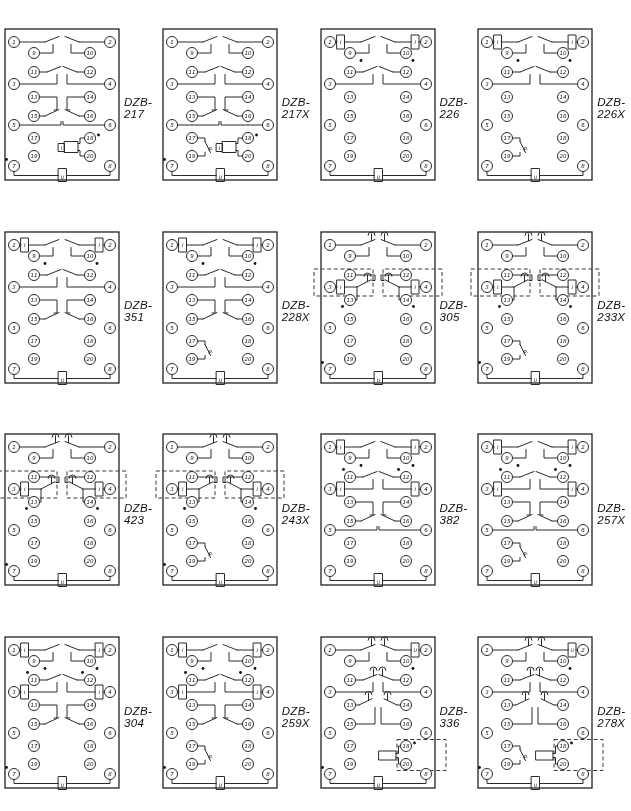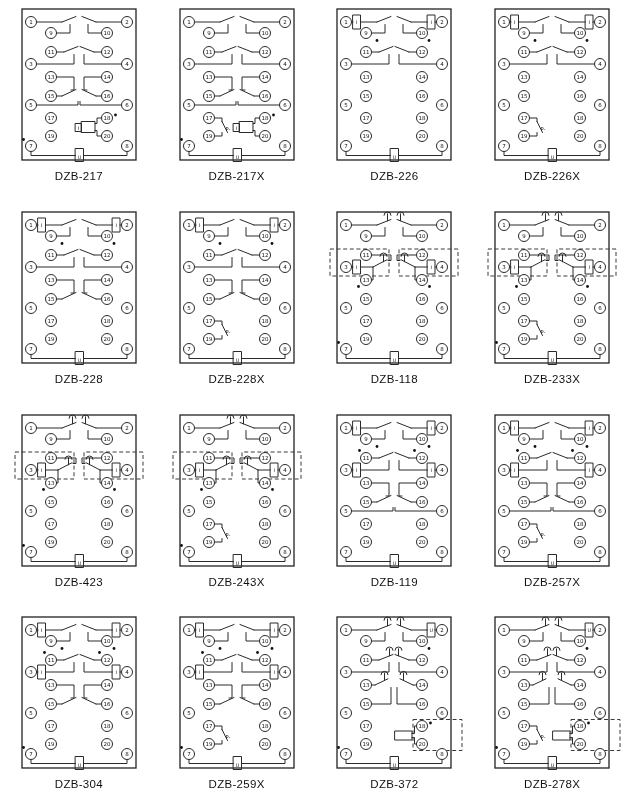--- a/index.html
+++ b/index.html
@@ -4,22 +4,22 @@
 <style>
   html,body{margin:0;padding:0;background:#ffffff;}
   body{width:631px;height:811px;font-family:"Liberation Sans", sans-serif;color:#111;}
   .grid{
     display:grid;
     grid-template-columns:repeat(4,157.75px);
     grid-template-rows:repeat(4,202.75px);
     justify-items:center;
   }
   .cell{
-    display:flex;flex-direction:column;align-items:center;
-    padding-top:7px;box-sizing:border-box;
+    display:flex;align-items:center;
+    padding-top:7px;box-sizing:border-box;font-style:italic;
   }
   svg.panel{display:block;overflow:visible;}
   .panel rect.border{fill:none;stroke:#222;stroke-width:1.3;}
   .panel .w{fill:none;stroke:#2a2a2a;stroke-width:1;stroke-linecap:round;stroke-linejoin:round;}
   .panel .dash{fill:none;stroke:#3a3a3a;stroke-width:1;stroke-dasharray:4 2.6;}
   .panel circle.term{fill:#ffffff;stroke:#2a2a2a;stroke-width:1;}
   .panel circle.dot{fill:#111;stroke:none;}
   .panel text{font-family:"DejaVu Sans", sans-serif;fill:#111;}
   .lbl{
     margin-top:7px;font-size:11.5px;letter-spacing:0.3px;color:#111;
@@ -296,21 +296,21 @@
         <text x="34" y="131.1" font-size="5.5" text-anchor="middle">19</text>
         <circle cx="90" cy="129" r="5.5" class="term"></circle>
         <text x="90" y="131.1" font-size="5.5" text-anchor="middle">20</text>
         <circle cx="14" cy="139" r="5.5" class="term"></circle>
         <text x="14" y="141.1" font-size="5.5" text-anchor="middle">7</text>
         <circle cx="110" cy="139" r="5.5" class="term"></circle>
         <text x="110" y="141.1" font-size="5.5" text-anchor="middle">8</text>
         <circle cx="45" cy="33.5" r="1.4" class="dot"></circle>
         <circle cx="97" cy="33.5" r="1.4" class="dot"></circle>
       </svg>
-    <div class="lbl">DZB-228</div>
+    <div class="lbl">DZB-351</div>
   </div>
   <div class="cell">
     <svg class="panel" width="124" height="156" viewBox="0 0 124 156">
         <rect x="5" y="2" width="114" height="151" class="border"></rect>
         <rect x="21.0" y="8" width="7.5" height="14" class="w"></rect>
         <text x="24.75" y="17.4" font-size="4.8" text-anchor="middle">I</text>
         <rect x="95.5" y="8" width="7.5" height="14" class="w"></rect>
         <text x="99.25" y="17.4" font-size="4.8" text-anchor="middle">I</text>
         <text x="50.5" y="123.5" font-size="5.2" text-anchor="start">P-</text>
         <rect x="58.5" y="141.5" width="8" height="13" class="w"></rect>
@@ -409,21 +409,21 @@
         <circle cx="90" cy="129" r="5.5" class="term"></circle>
         <text x="90" y="131.1" font-size="5.5" text-anchor="middle">20</text>
         <circle cx="14" cy="139" r="5.5" class="term"></circle>
         <text x="14" y="141.1" font-size="5.5" text-anchor="middle">7</text>
         <circle cx="110" cy="139" r="5.5" class="term"></circle>
         <text x="110" y="141.1" font-size="5.5" text-anchor="middle">8</text>
         <circle cx="26.5" cy="76.5" r="1.4" class="dot"></circle>
         <circle cx="97.5" cy="76.5" r="1.4" class="dot"></circle>
         <circle cx="6.5" cy="132.5" r="1.4" class="dot"></circle>
       </svg>
-    <div class="lbl">DZB-118</div>
+    <div class="lbl">DZB-305</div>
   </div>
   <div class="cell">
     <svg class="panel" width="124" height="156" viewBox="0 0 124 156">
         <rect x="5" y="2" width="114" height="151" class="border"></rect>
         <rect x="21.0" y="50" width="7.5" height="14" class="w"></rect>
         <text x="24.75" y="59.4" font-size="4.8" text-anchor="middle">I</text>
         <rect x="95.5" y="50" width="7.5" height="14" class="w"></rect>
         <text x="99.25" y="59.4" font-size="4.8" text-anchor="middle">I</text>
         <text x="50.5" y="123.5" font-size="5.2" text-anchor="start">P-</text>
         <rect x="58.5" y="141.5" width="8" height="13" class="w"></rect>
@@ -643,21 +643,21 @@
         <text x="90" y="131.1" font-size="5.5" text-anchor="middle">20</text>
         <circle cx="14" cy="139" r="5.5" class="term"></circle>
         <text x="14" y="141.1" font-size="5.5" text-anchor="middle">7</text>
         <circle cx="110" cy="139" r="5.5" class="term"></circle>
         <text x="110" y="141.1" font-size="5.5" text-anchor="middle">8</text>
         <circle cx="45" cy="33.5" r="1.4" class="dot"></circle>
         <circle cx="97" cy="33.5" r="1.4" class="dot"></circle>
         <circle cx="27.5" cy="37.5" r="1.4" class="dot"></circle>
         <circle cx="82.5" cy="37.5" r="1.4" class="dot"></circle>
       </svg>
-    <div class="lbl">DZB-119</div>
+    <div class="lbl">DZB-382</div>
   </div>
   <div class="cell">
     <svg class="panel" width="124" height="156" viewBox="0 0 124 156">
         <rect x="5" y="2" width="114" height="151" class="border"></rect>
         <rect x="21.0" y="8" width="7.5" height="14" class="w"></rect>
         <text x="24.75" y="17.4" font-size="4.8" text-anchor="middle">I</text>
         <rect x="21.0" y="50" width="7.5" height="14" class="w"></rect>
         <text x="24.75" y="59.4" font-size="4.8" text-anchor="middle">I</text>
         <rect x="95.5" y="8" width="7.5" height="14" class="w"></rect>
         <text x="99.25" y="17.4" font-size="4.8" text-anchor="middle">I</text>
@@ -886,21 +886,21 @@
         <circle cx="90" cy="129" r="5.5" class="term"></circle>
         <text x="90" y="131.1" font-size="5.5" text-anchor="middle">20</text>
         <circle cx="14" cy="139" r="5.5" class="term"></circle>
         <text x="14" y="141.1" font-size="5.5" text-anchor="middle">7</text>
         <circle cx="110" cy="139" r="5.5" class="term"></circle>
         <text x="110" y="141.1" font-size="5.5" text-anchor="middle">8</text>
         <circle cx="97" cy="33.5" r="1.4" class="dot"></circle>
         <circle cx="98.5" cy="108" r="1.4" class="dot"></circle>
         <circle cx="6.5" cy="132.5" r="1.4" class="dot"></circle>
       </svg>
-    <div class="lbl">DZB-372</div>
+    <div class="lbl">DZB-336</div>
   </div>
   <div class="cell">
     <svg class="panel" width="124" height="156" viewBox="0 0 124 156">
         <rect x="5" y="2" width="114" height="151" class="border"></rect>
         <rect x="95.5" y="8" width="7.5" height="14" class="w"></rect>
         <text x="99.25" y="17.4" font-size="4.8" text-anchor="middle">U</text>
         <text x="50.5" y="123.5" font-size="5.2" text-anchor="start">P-</text>
         <rect x="63.0" y="116" width="17" height="9" class="w"></rect>
         <rect x="58.5" y="141.5" width="8" height="13" class="w"></rect>
         <text x="62.5" y="151.8" font-size="4.8" text-anchor="middle">U</text>

